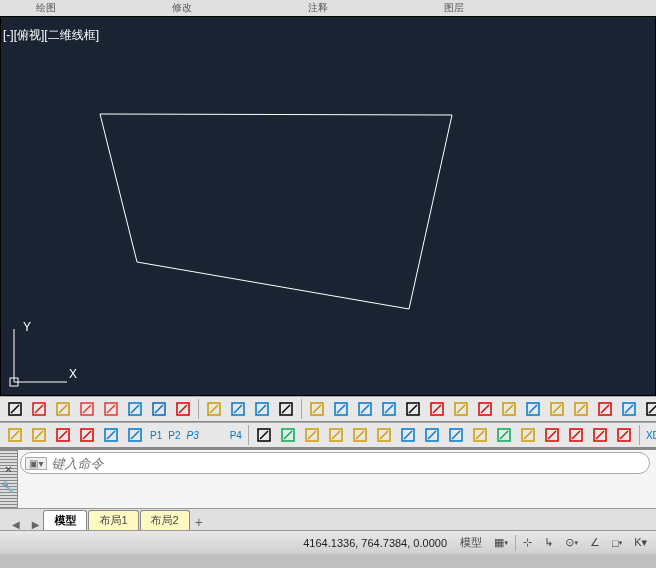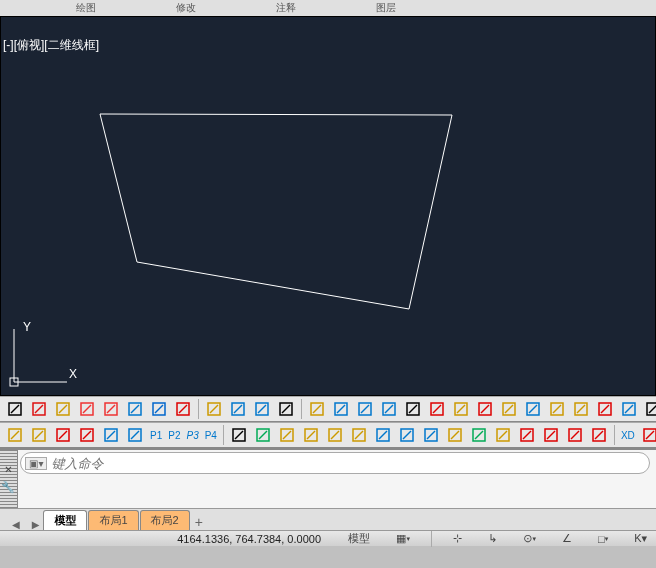--- a/index.html
+++ b/index.html
@@ -1,47 +1,47 @@
 <!DOCTYPE html>
 <html><head>
 <meta charset="utf-8">
 <style>
 * { margin: 0; padding: 0; box-sizing: border-box; }
 body { font-family: "Microsoft YaHei", sans-serif; font-size: 11px; background: #c0c0c0; overflow: hidden; width: 656px; height: 568px; }
 
-.ribbon-tabs { height: 16px; background: #e0e0e0; display: flex; align-items: center; gap: 80px; padding-left: 76px; color: #555; font-size: 10px; }
+.ribbon-tabs { height: 16px; background: #e0e0e0; display: flex; align-items: center; gap: 116px; padding-left: 36px; color: #555; font-size: 10px; }
 .ribbon-tab { cursor: pointer; }
 
 .viewport { position: relative; width: 656px; height: 380px; background: #1a2332; border: 1px solid #000; }
-.view-label { position: absolute; top: 20px; left: 2px; color: #fff; font-size: 12px; }
+.view-label { position: absolute; top: 10px; left: 2px; color: #fff; font-size: 12px; }
 .view-label span { cursor: pointer; }
 .canvas { position: absolute; top: 0; left: 0; }
 .ucs-icon { position: absolute; bottom: 6px; left: 8px; }
 
 .toolbar { height: 26px; background: #e8e8e8; border-top: 1px solid #aaa; border-bottom: 1px solid #888; display: flex; align-items: center; padding: 0 4px; gap: 2px; overflow: hidden; }
 .tb-sep { width: 1px; height: 20px; background: #aaa; margin: 0 2px; flex-shrink: 0; }
 .tb-btn { width: 22px; height: 22px; display: flex; align-items: center; justify-content: center; cursor: pointer; flex-shrink: 0; }
 .tb-lbl { font-size: 10px; padding: 0 2px; cursor: pointer; }
 
 .cmd-area { height: 60px; background: #f5f5f5; border-top: 2px solid #888; display: flex; }
 .cmd-handle { width: 18px; background: repeating-linear-gradient(0deg,#888 0 1px,#ddd 1px 3px); border-right: 1px solid #888; display: flex; flex-direction: column; align-items: center; justify-content: center; gap: 6px; color: #444; }
 .cmd-close { cursor: pointer; font-size: 10px; }
 .cmd-body { flex: 1; display: flex; flex-direction: column; }
 .cmd-log { flex: 1; padding: 2px 4px; background: #f5f5f5; color: #222; line-height: 14px; font-size: 11px; overflow: hidden; }
 .cmd-input-row { height: 22px; background: #fff; border: 1px solid #aaa; border-radius: 11px; margin: 2px 6px 2px 2px; display: flex; align-items: center; padding: 0 4px; }
 .cmd-prompt { font-size: 10px; color: #666; border: 1px solid #aaa; padding: 0 3px; margin-right: 4px; background: #eee; }
 .cmd-input { flex: 1; border: none; outline: none; background: transparent; font-size: 13px; font-style: italic; color: #888; }
 
 .tabs { height: 22px; background: #e0e0e0; border-top: 1px solid #999; display: flex; align-items: flex-end; padding-left: 4px; }
-.tab { padding: 2px 10px; font-size: 11px; cursor: pointer; border: 1px solid #888; border-bottom: none; margin-right: 1px; background: #fdba74; color: #444; border-top-left-radius: 3px; border-top-right-radius: 3px; }
+.tab { padding: 2px 10px; font-size: 11px; cursor: pointer; border: 1px solid #888; border-bottom: none; margin-right: 1px; background: #fef9c3; color: #444; border-top-left-radius: 3px; border-top-right-radius: 3px; }
 .tab.active { background: #fff; color: #000; font-weight: bold; }
 .tab-nav { margin-left: 4px; color: #666; cursor: pointer; font-size: 10px; padding: 0 4px; }
 .tab-plus { font-size: 14px; color: #666; cursor: pointer; padding: 0 4px; }
 
-.status { height: 16px; background: linear-gradient(#e8e8e8,#d0d0d0); border-top: 1px solid #999; display: flex; align-items: center; padding: 0 4px; font-size: 11px; color: #222; gap: 16px; }
+.status { height: 24px; background: linear-gradient(#e8e8e8,#d0d0d0); border-top: 1px solid #999; display: flex; align-items: center; padding: 0 4px; font-size: 11px; color: #222; gap: 2px; }
 .st-coords { min-width: 170px; text-align: right; padding-right: 6px; cursor: pointer; }
 .st-btn { padding: 2px 5px; cursor: pointer; color: #444; display: flex; align-items: center; }
 .st-sep { width: 1px; height: 16px; background: #aaa; }
 </style>
 </head>
 <body>
 
 <div class="ribbon-tabs" id="ribbon">
     <span class="ribbon-tab">绘图</span>
     <span class="ribbon-tab">修改</span>
@@ -264,21 +264,21 @@
     </div>
     <div class="tb-btn">
       <svg width="16" height="16">
         <rect x="2" y="2" width="12" height="12" fill="none" stroke="#07c" stroke-width="1.5"></rect>
         <line x1="4" y1="12" x2="12" y2="4" stroke="#07c" stroke-width="1.5"></line>
       </svg>
     </div>
     <div class="tb-lbl" style="color: rgb(0, 119, 204);">P1</div>
     <div class="tb-lbl" style="color: rgb(0, 119, 204);">P2</div>
     <div class="tb-lbl" style="color: rgb(0, 119, 204); font-style: italic;">P3</div>
-    <div class="tb-lbl" style="color: rgb(0, 119, 204);">P4</div>
+    <div class="tb-lbl" style="color: rgb(0, 119, 204); margin-left: 25px;">P4</div>
     <div class="tb-sep"></div>
     <div class="tb-btn">
       <svg width="16" height="16">
         <rect x="2" y="2" width="12" height="12" fill="none" stroke="#000" stroke-width="1.5"></rect>
         <line x1="4" y1="12" x2="12" y2="4" stroke="#000" stroke-width="1.5"></line>
       </svg>
     </div>
     <div class="tb-btn">
       <svg width="16" height="16">
         <rect x="2" y="2" width="12" height="12" fill="none" stroke="#0a5" stroke-width="1.5"></rect>

